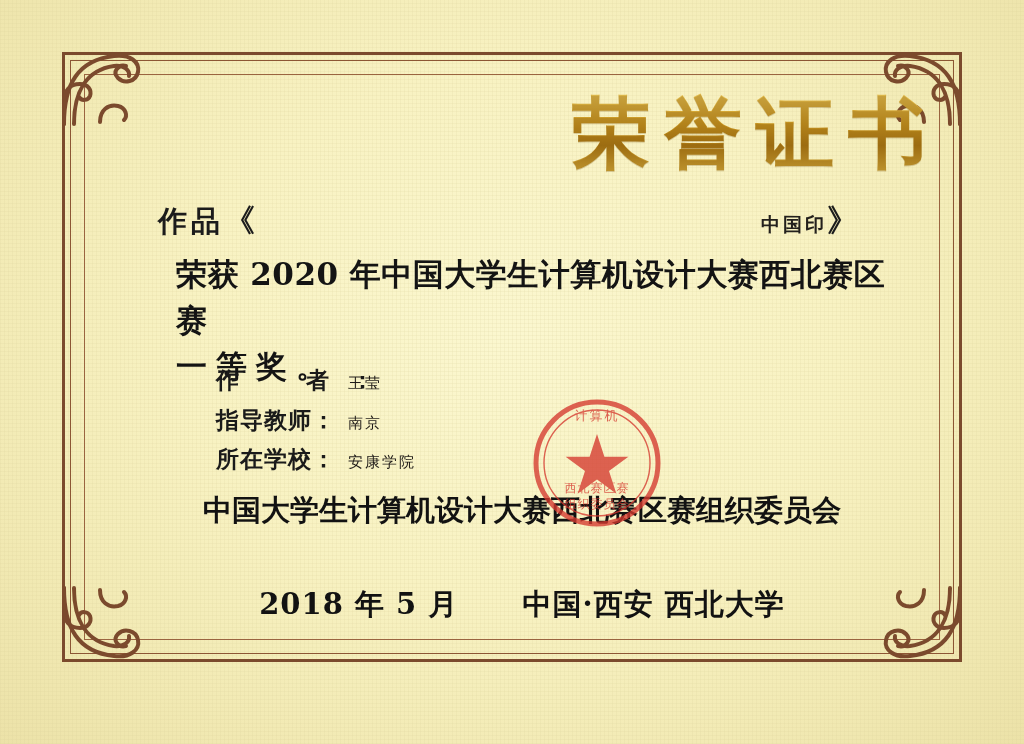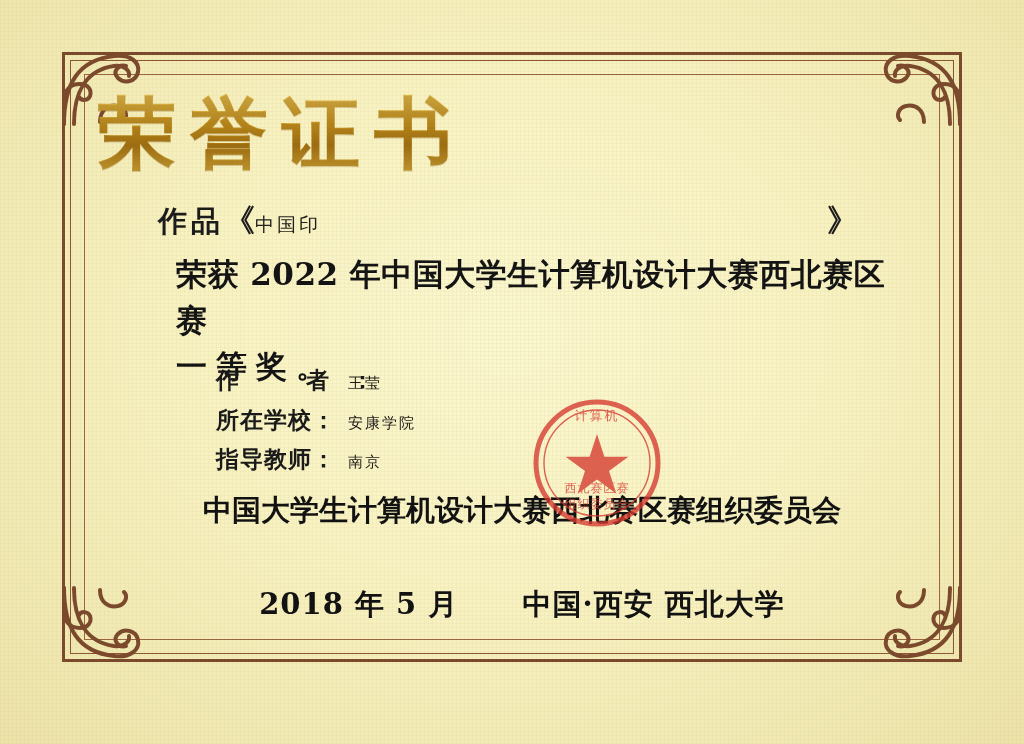--- a/index.html
+++ b/index.html
@@ -71,21 +71,21 @@
     top: 74px;
     width: 856px;
     height: 566px;
   }
 
   .title {
     position: absolute;
     top: 18px;
     left: 0;
     width: 856px;
-    text-align: left;
+    text-align: right;
     font-family: "DejaVu Serif", serif;
     font-weight: 700;
     font-size: 78px;
     letter-spacing: 14px;
     text-indent: 14px;
     color: #c99b23;
     background: linear-gradient(180deg, #e6c255 0%, #c6931f 40%, #a97613 65%, #d8ae3c 100%);
     -webkit-background-clip: text;
     background-clip: text;
     -webkit-text-fill-color: transparent;
@@ -103,23 +103,23 @@
     align-items: baseline;
     font-size: 29px;
     font-weight: 700;
     color: #1b1b1b;
     font-family: "DejaVu Serif", serif;
   }
   .work-label { letter-spacing: 4px; }
   .work-bracket-l { font-size: 31px; }
   .work-name {
     flex: 1;
-    text-align: left;
+    text-align: right;
     font-size: 19px;
-    font-weight: 400;
+    font-weight: 700;
     letter-spacing: 3px;
     color: #23201c;
     font-family: "DejaVu Serif", serif;
   }
   .work-bracket-r { font-size: 31px; }
 
   .award-block {
     position: absolute;
     top: 178px;
     left: 92px;
@@ -247,36 +247,36 @@
     <div class="title">荣誉证书</div>
 
     <div class="work-line">
       <span class="work-label">作品</span>
       <span class="work-bracket-l">《</span>
       <span class="work-name">中国印</span>
       <span class="work-bracket-r">》</span>
     </div>
 
     <div class="award-block">
-      <div class="award-line1">荣获 2022 年中国大学生计算机设计大赛西北赛区赛</div>
+      <div class="award-line1">荣获 2020 年中国大学生计算机设计大赛西北赛区赛</div>
       <div class="award-line2">一等奖。</div>
     </div>
 
     <div class="fields">
       <div class="field-row">
         <span class="field-label spaced">作　者：</span>
         <span class="field-value">王莹</span>
       </div>
       <div class="field-row">
+        <span class="field-label">指导教师：</span>
+        <span class="field-value">南京</span>
+      </div>
+      <div class="field-row">
         <span class="field-label">所在学校：</span>
         <span class="field-value">安康学院</span>
-      </div>
-      <div class="field-row">
-        <span class="field-label">指导教师：</span>
-        <span class="field-value">南京</span>
       </div>
     </div>
 
     <div class="footer">
       <div>中国大学生计算机设计大赛西北赛区赛组织委员会</div>
       <div class="footer-date">
         <span>2018 年 5 月</span>
         <span class="footer-gap"></span>
         <span>中国·西安  西北大学</span>
       </div>

